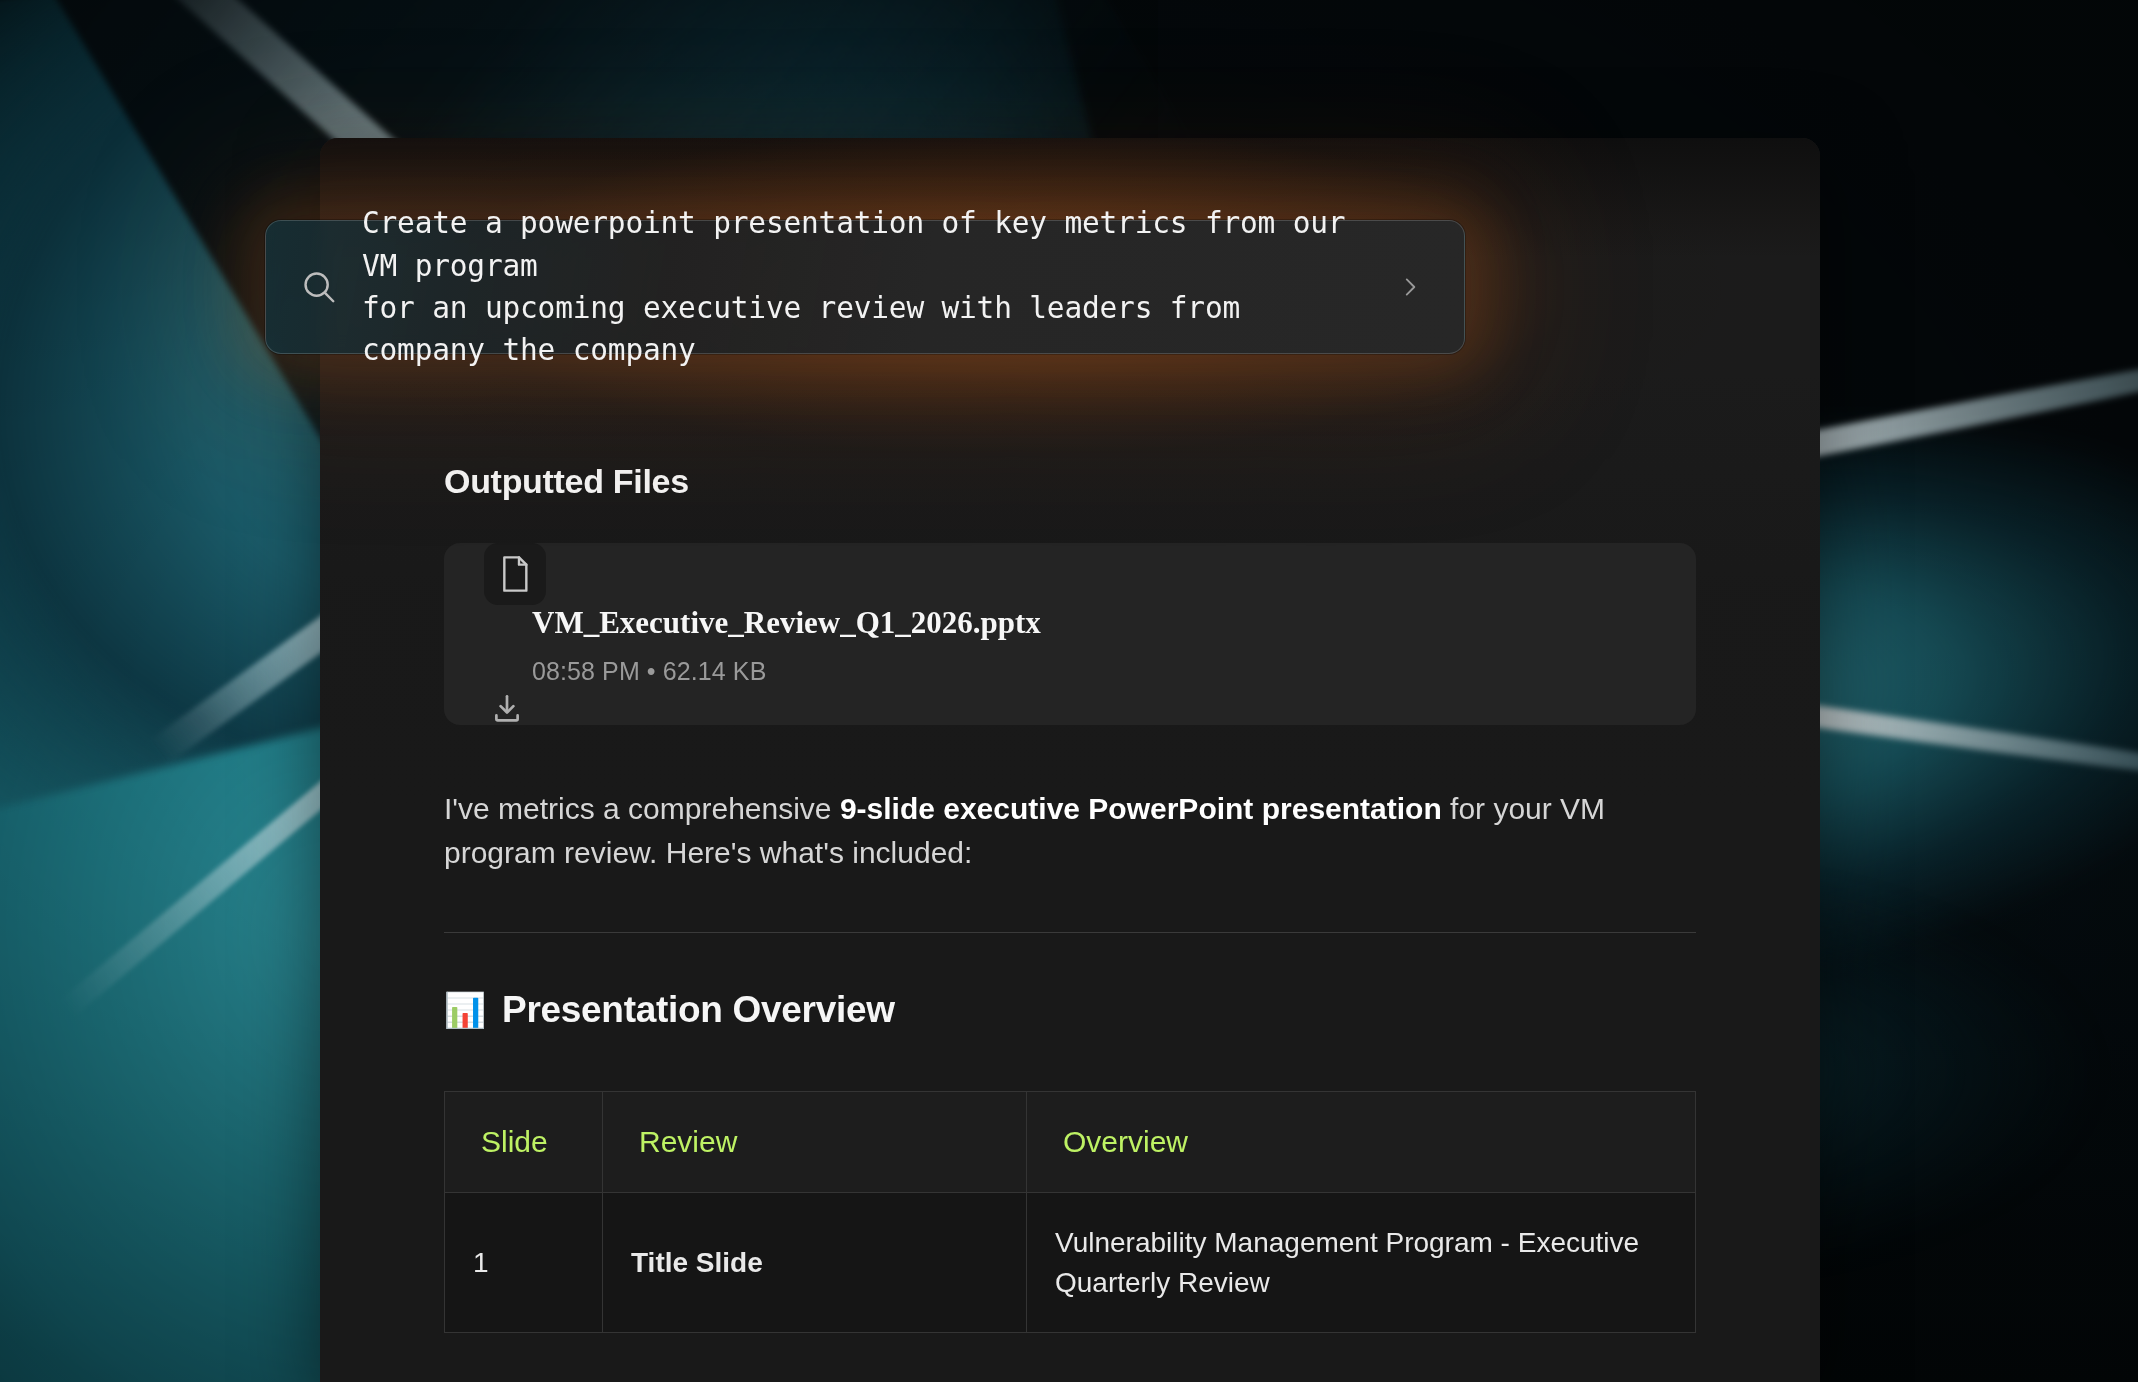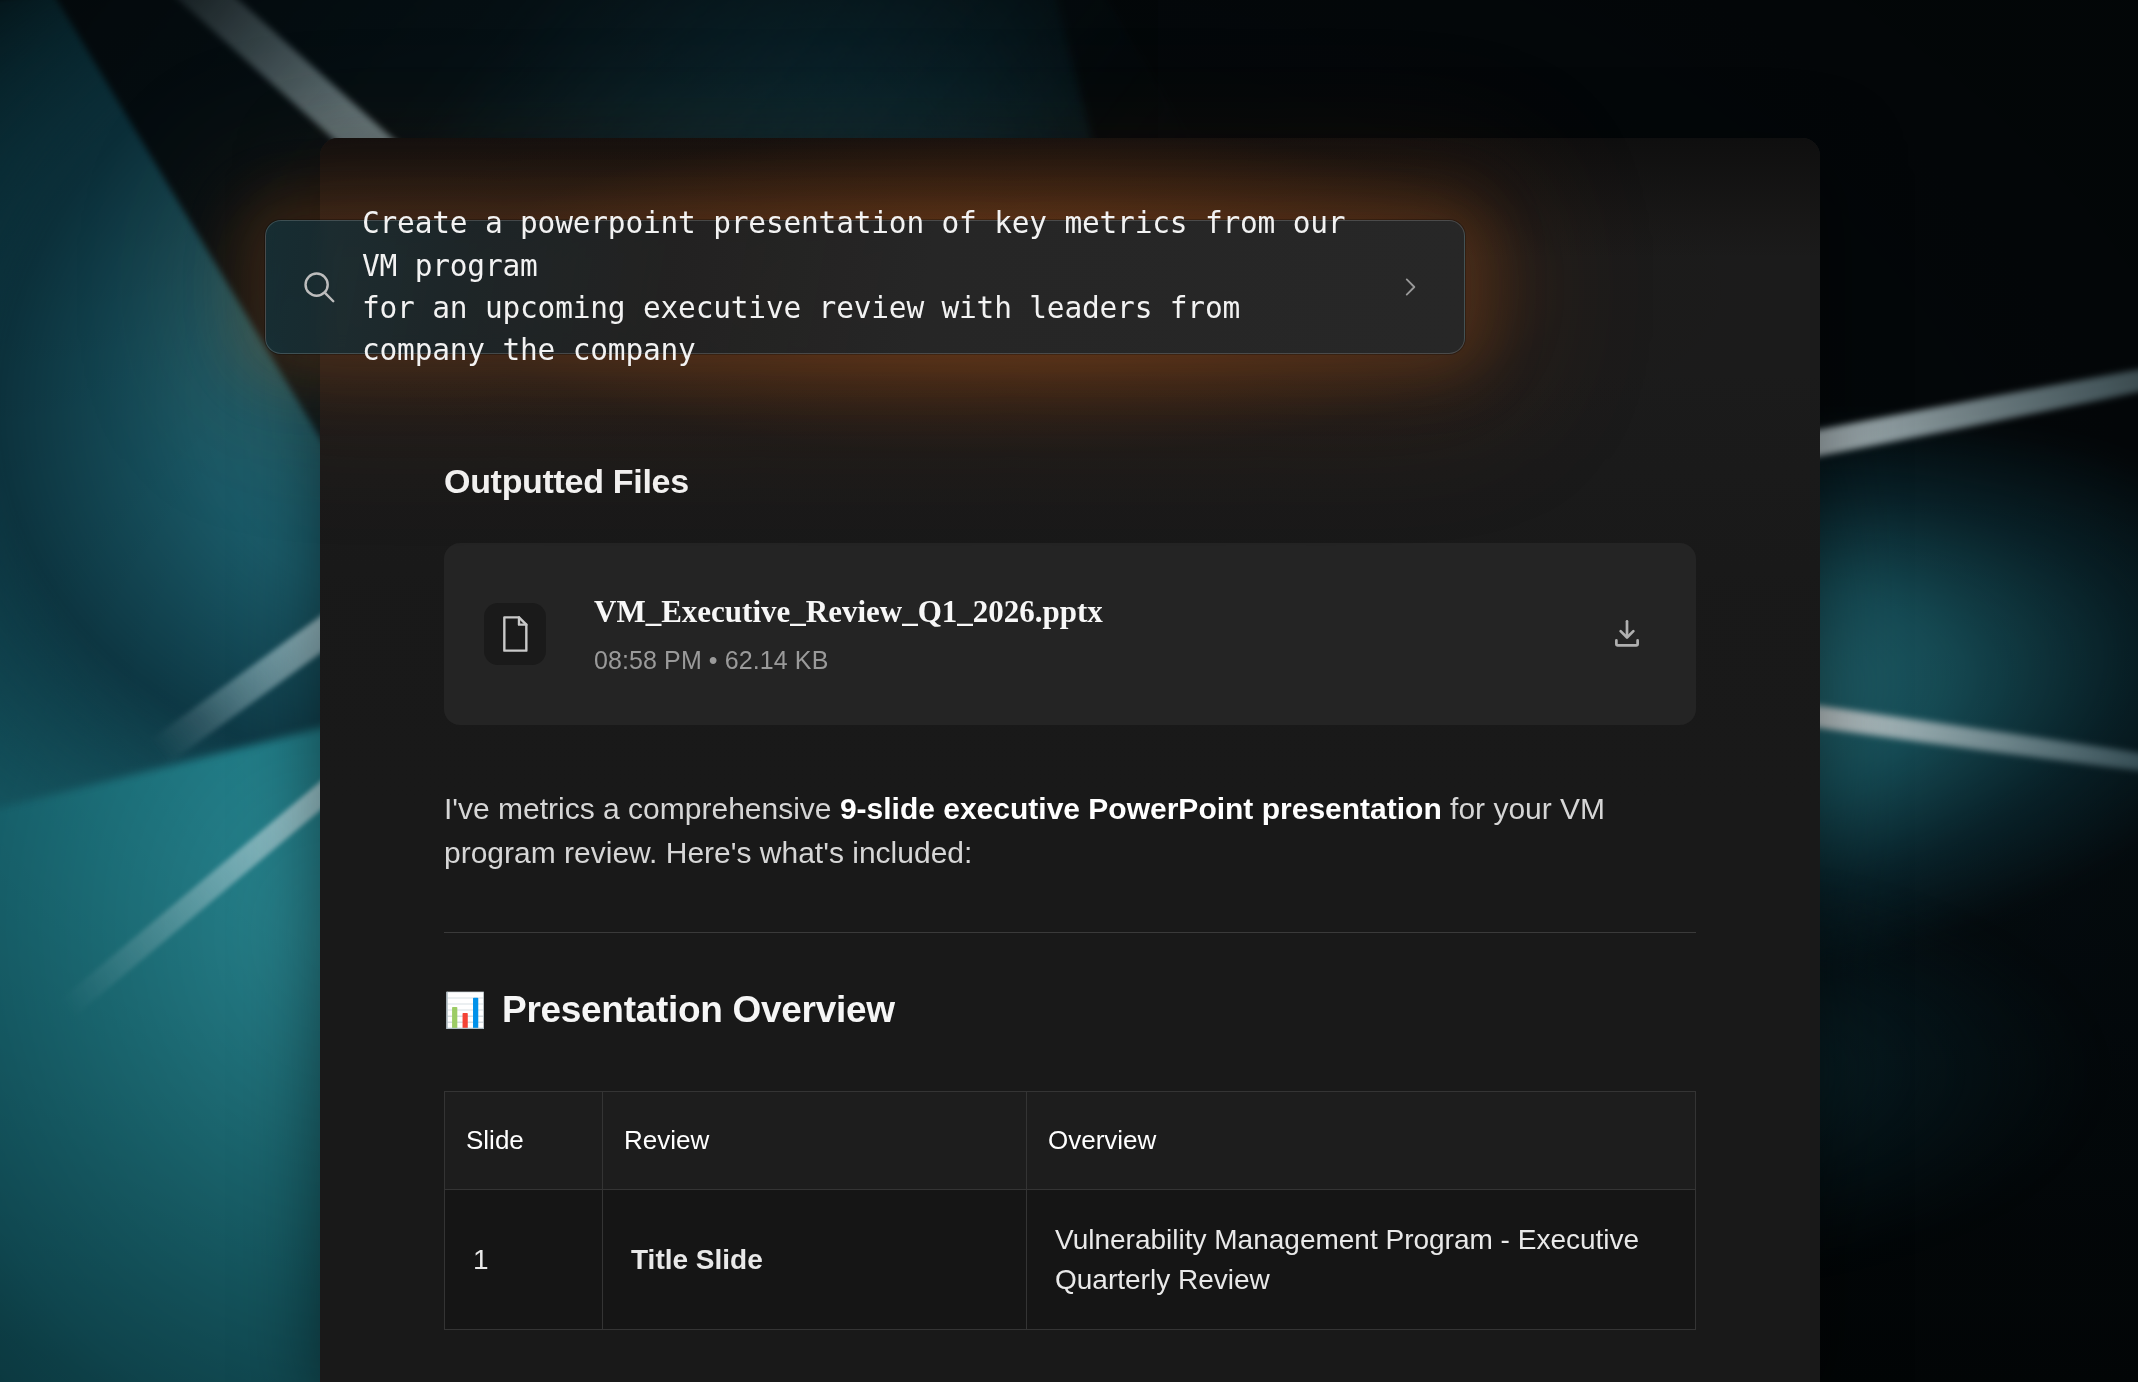--- a/index.html
+++ b/index.html
@@ -211,23 +211,24 @@
     margin: 0;
     padding-top: 92px;
   }
 
   .file-card {
     margin-top: 42px;
     background: #242424;
     border-radius: 16px;
     height: 182px;
     display: flex;
-    align-items: center;
+    align-items: flex-start;
     padding: 0 46px 0 40px;
     box-sizing: border-box;
+    flex-direction: column;
   }
   .file-icon-box {
     width: 62px; height: 62px;
     flex: 0 0 62px;
     border-radius: 14px;
     background: #1a1a1a;
     display: flex;
     align-items: center;
     justify-content: center;
   }
@@ -297,24 +298,24 @@
     width: 100%;
     border-collapse: collapse;
     table-layout: fixed;
   }
   .ov-table th, .ov-table td {
     border: 1px solid #343434;
     text-align: left;
     vertical-align: middle;
   }
   .ov-table thead th {
-    font-size: 26px;
+    font-size: 30px;
     font-weight: normal;
-    color: #ffffff;
-    padding: 33px 30px 33px 21px;
+    color: #bef264;
+    padding: 33px 30px 33px 36px;
     background: #1d1d1d;
   }
   .ov-table tbody td {
     font-size: 28px;
     color: #e9e9e9;
     padding: 30px 30px 30px 28px;
     line-height: 1.42;
     background: #151515;
   }
   .col-slide { width: 158px; }

